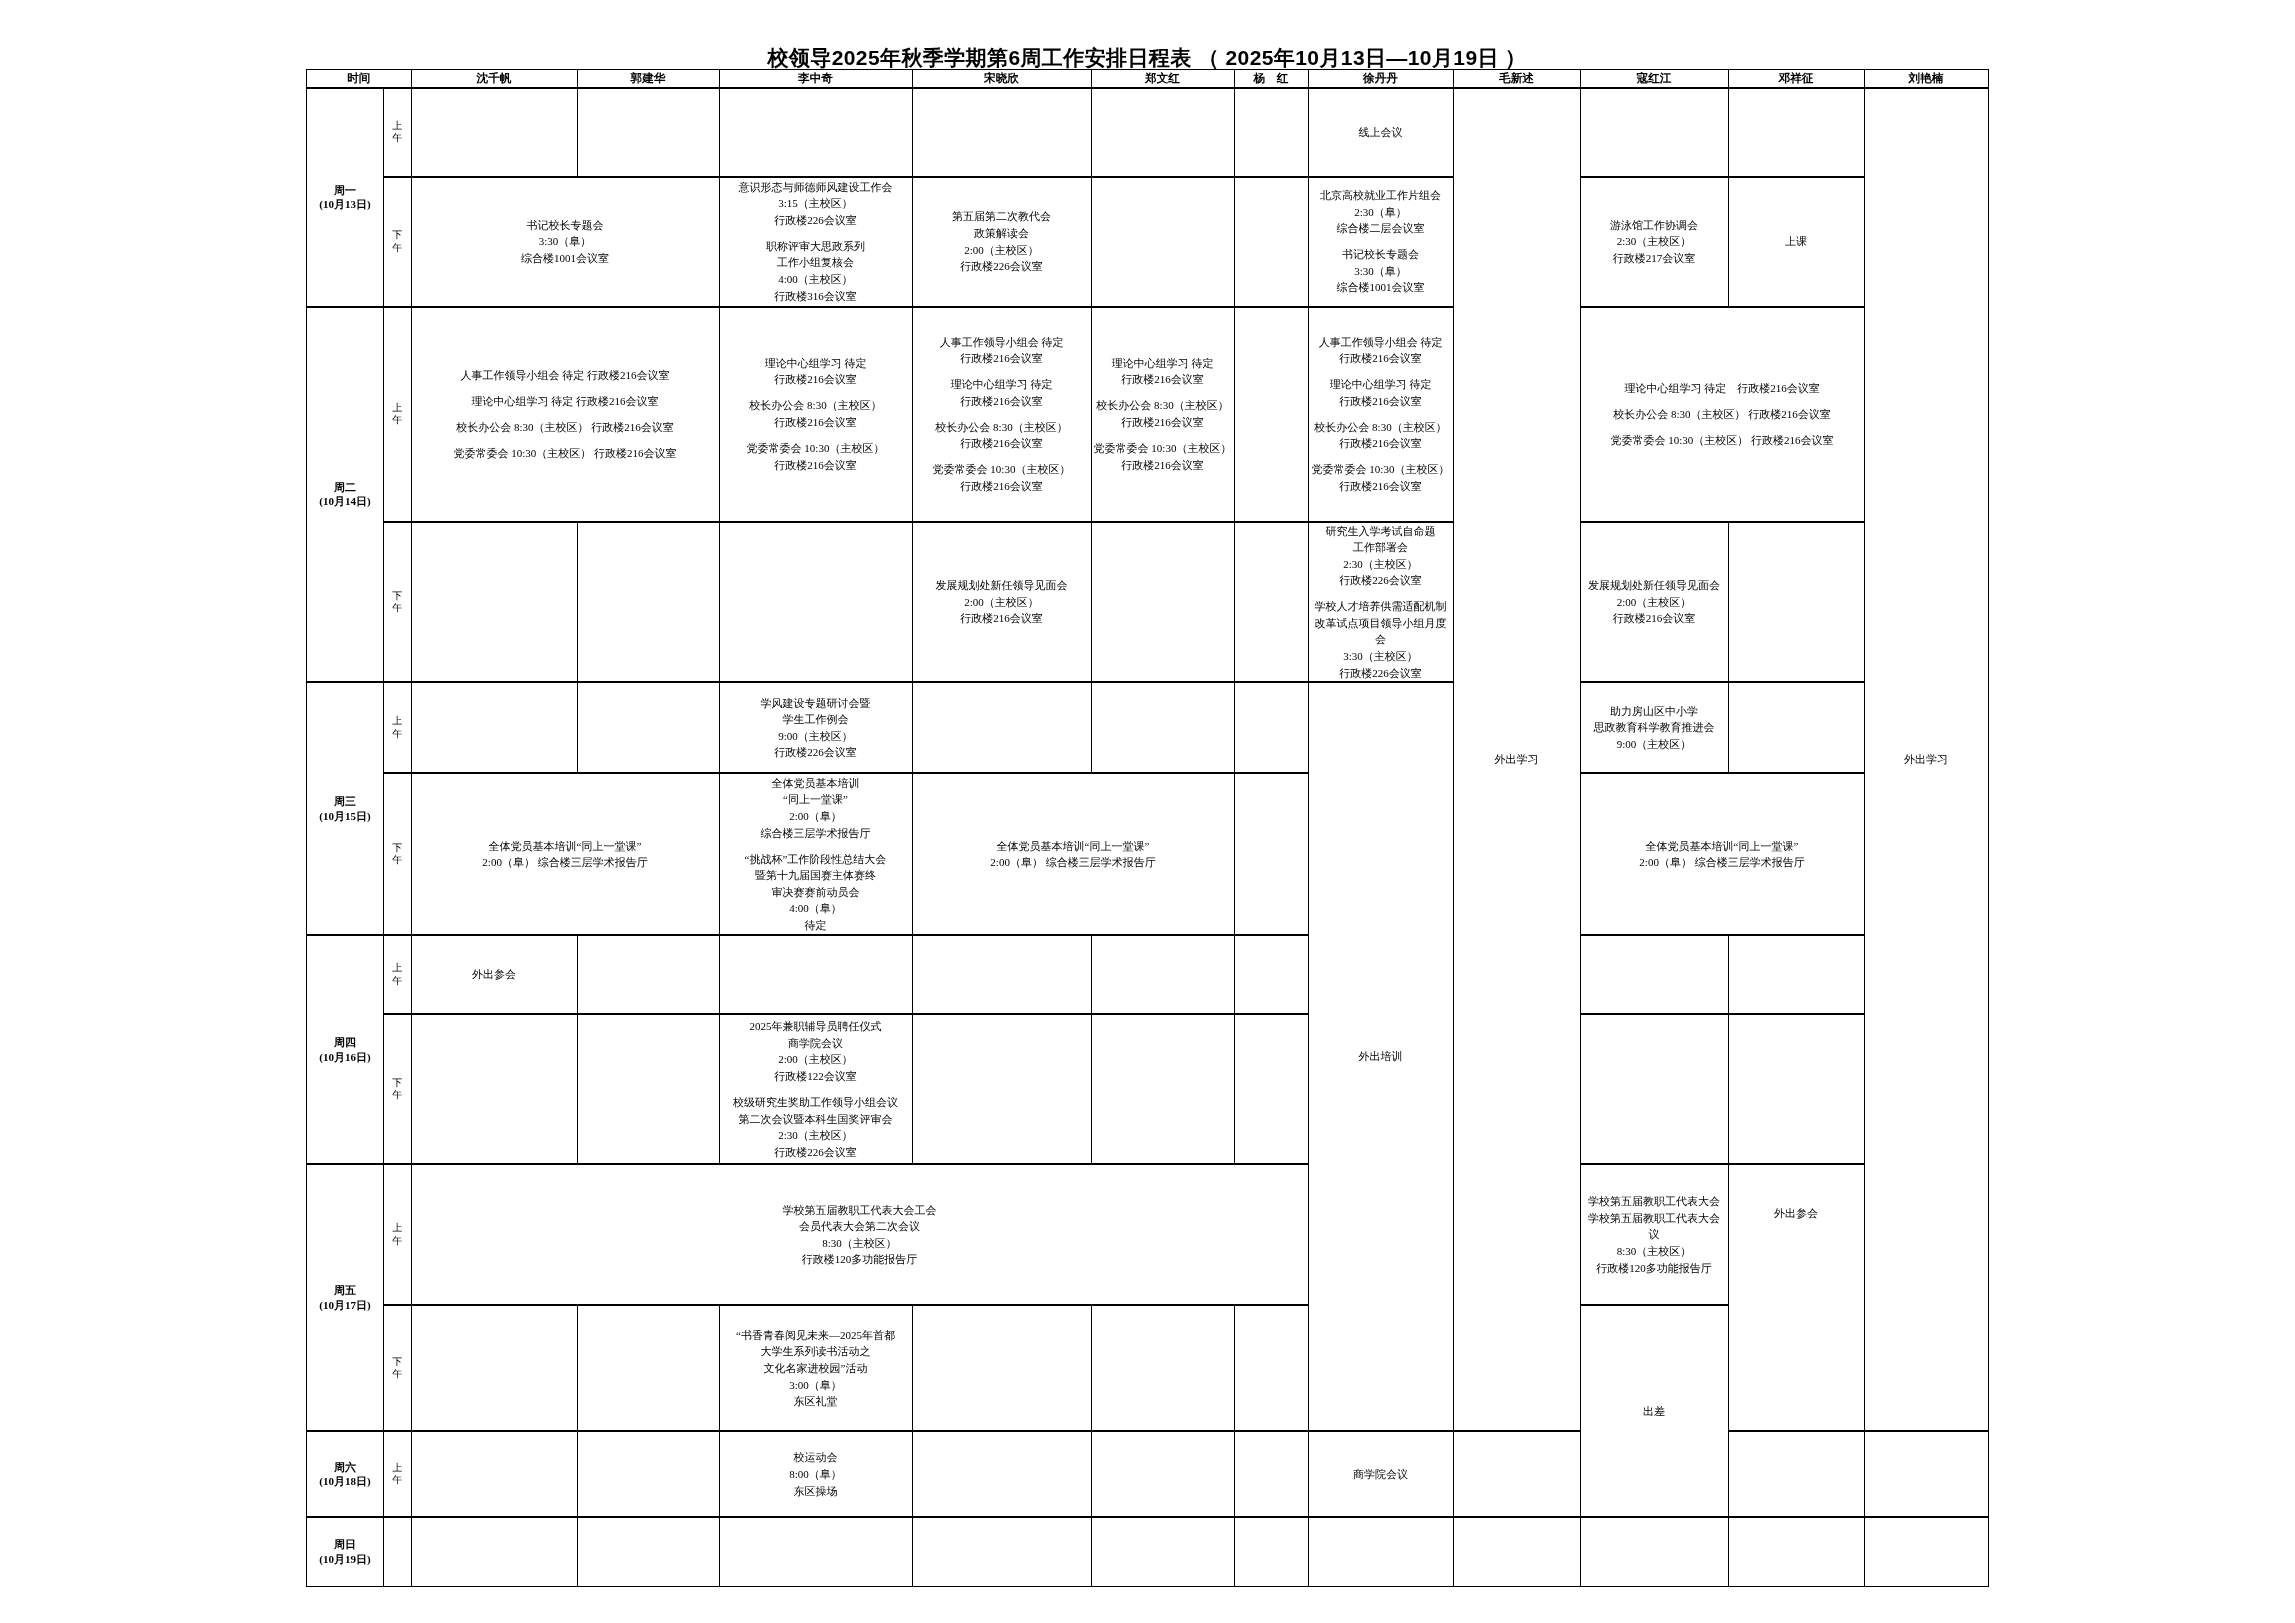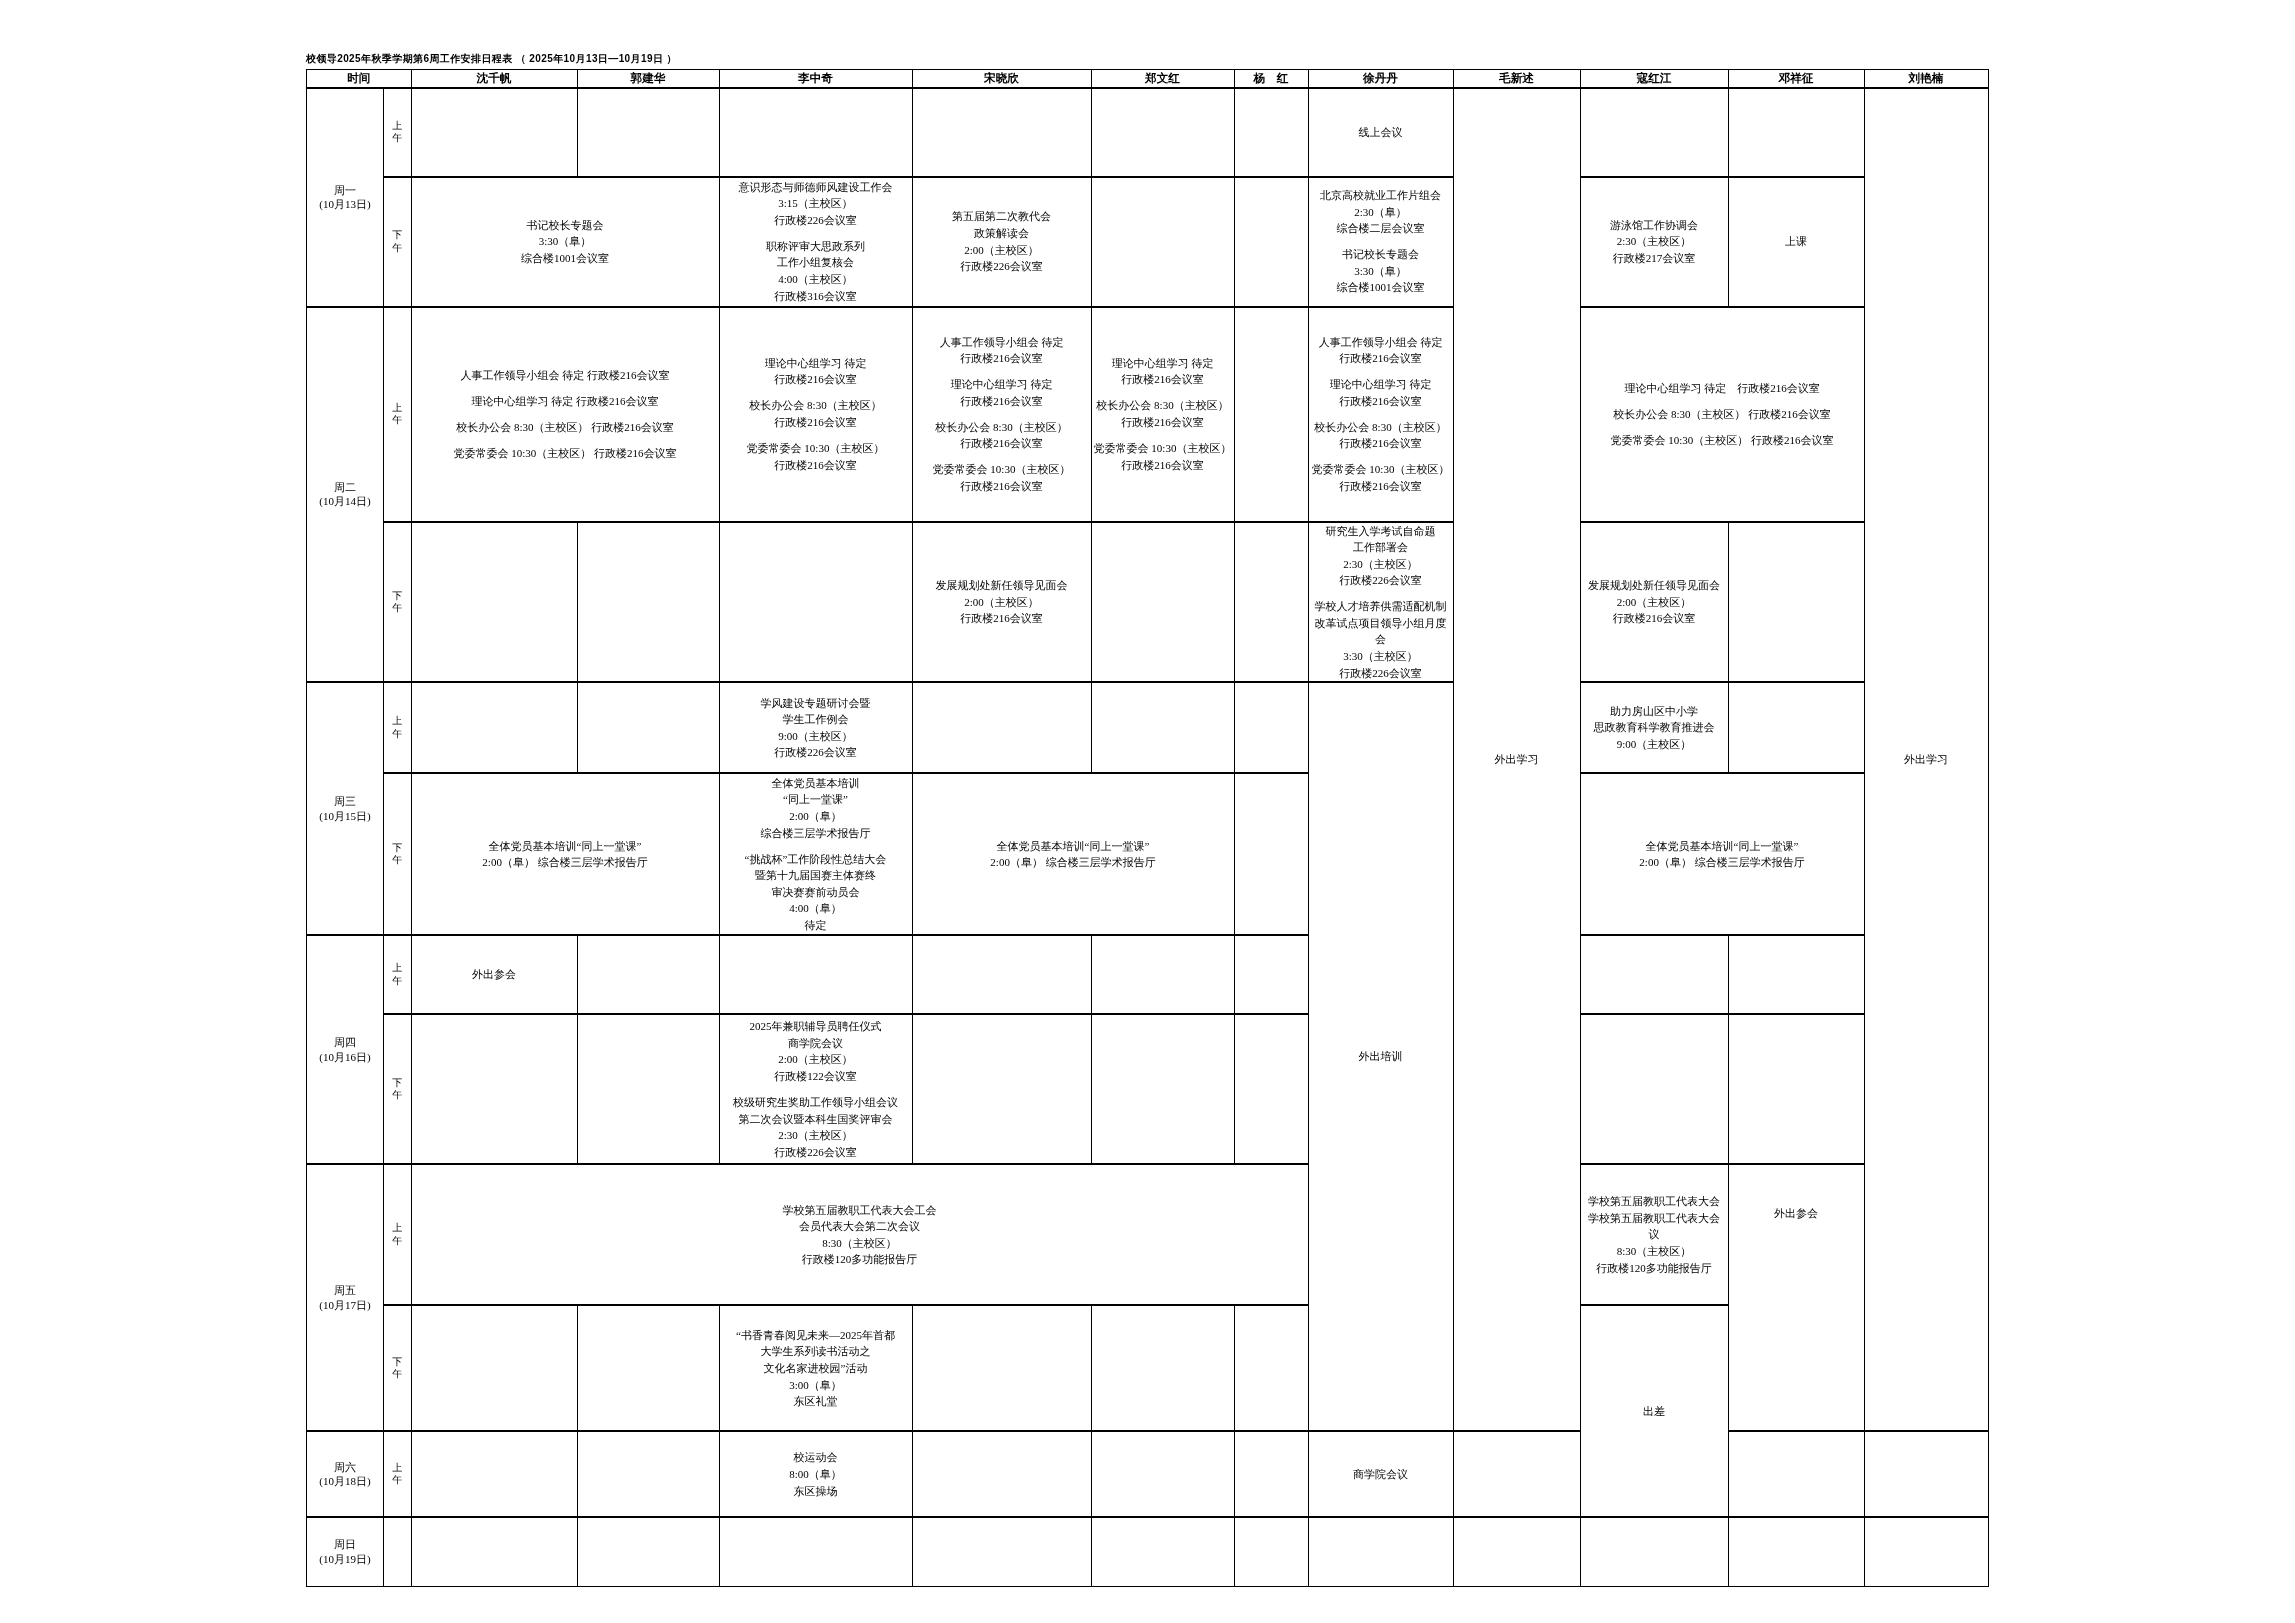--- a/index.html
+++ b/index.html
@@ -1,28 +1,28 @@
 <!DOCTYPE html>
 <html style="font-size:11.6px"><head>
 <meta charset="utf-8">
 <style>
   html,body{margin:0;padding:0}
   body{background:#ffffff;width:2295px;height:1623px;position:relative;color:#000;
        font-family:"Liberation Serif","DejaVu Serif",serif}
-  .title{position:absolute;left:306px;top:52px;width:1682px;
+  .title{position:absolute;left:306px;top:44px;width:1682px;text-align:center;
          font-family:"Liberation Sans","DejaVu Sans",sans-serif;font-weight:bold;
-         font-size:10px;white-space:nowrap;letter-spacing:0.4px}
+         font-size:21px;white-space:nowrap;letter-spacing:0.4px}
   table{position:absolute;left:306px;top:69px;border-collapse:collapse;table-layout:fixed;
         background:#fff;border:1.4px solid #000}
   td,th{border:0.7px solid #000;text-align:center;vertical-align:middle;padding:0 1.4px;overflow:hidden}
   th{font-size:11.6px;font-weight:bold;border-bottom-width:1.4px;font-family:"Liberation Serif","DejaVu Serif",serif}
   td{font-size:11px;line-height:16.6px}
   td div{min-height:0.7px}
   .gap{height:9.4px}
-  .day div{font-weight:normal;font-size:11px;line-height:14.5px}
+  .day div{font-weight:bold;font-size:11px;line-height:14.5px}
   .ampm{font-size:10px;line-height:12.3px;padding:0}
   tr.pm>td{border-top-width:2.9px}
   tr.dayrow>td{border-top-width:2.2px}
   .toppad{vertical-align:top;padding-top:40px}
 </style>
 </head>
 <body>
 
 <div class="title">校领导2025年秋季学期第6周工作安排日程表 （ 2025年10月13日—10月19日 ）</div>
 

